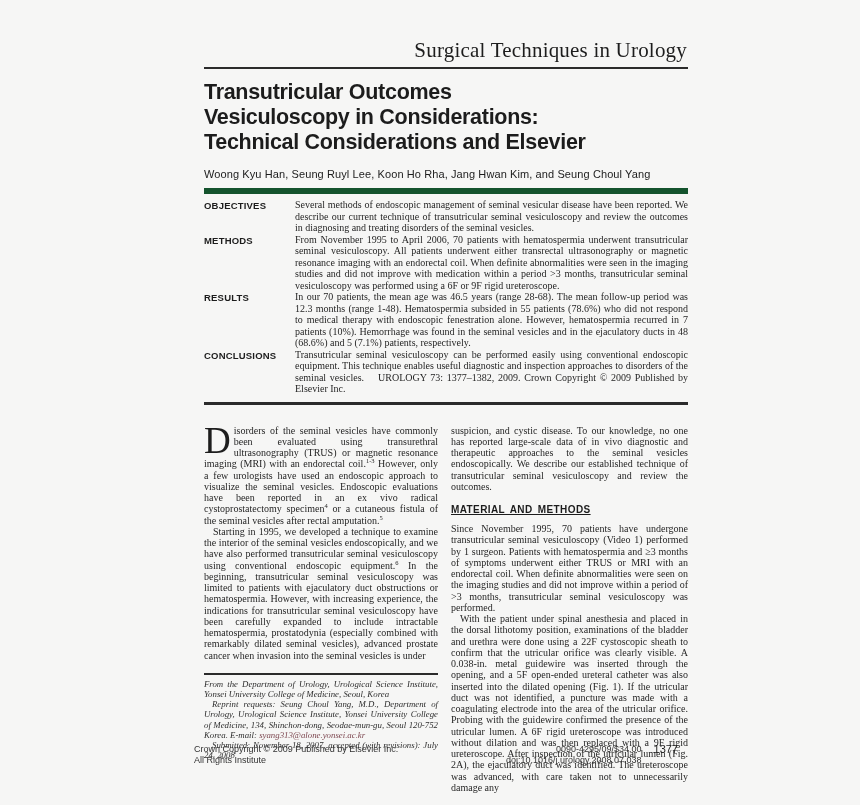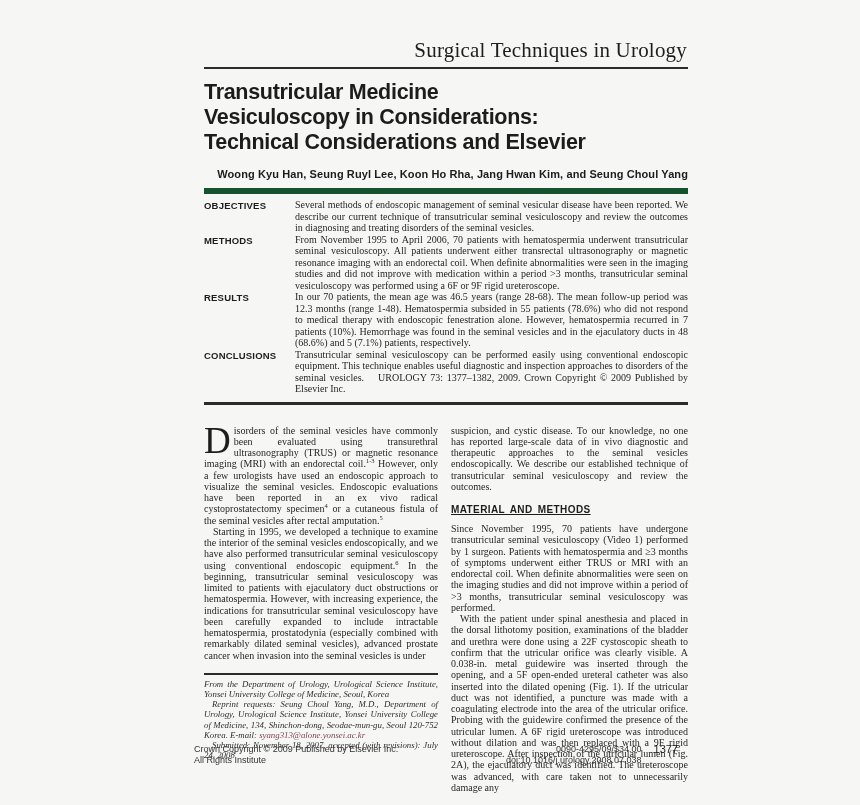--- a/index.html
+++ b/index.html
@@ -27,26 +27,25 @@
     font-family:"Liberation Sans", sans-serif;
     font-weight:bold;
     font-size:21.5px;
     line-height:25px;
     letter-spacing:-0.3px;
     color:#1c1c1c;
     margin-top:11px;
   }
   .authors{
     font-family:"Liberation Sans", sans-serif;
-    font-weight:bold;
+    font-weight:normal;
     font-size:11px;
     color:#1c1c1c;
     margin-top:13px;
     letter-spacing:0.1px;
-    text-align:right;
   }
   .abstract{
     margin-top:8px;
     border-top:6px solid #14532d;
     border-bottom:3px solid #2b2b2b;
     padding:5px 0 7px 0;
   }
   .abstract-row{display:flex;}
   .abstract-label{
     flex:none;width:91px;
@@ -108,21 +107,21 @@
 </head>
 <body>
 
 <div class="page">
   <div class="content">
 
     <div class="journal-header">Surgical Techniques in Urology</div>
     <div class="header-rule"></div>
 
     <div class="article-title">
-      <div>Transutricular Medicine</div>
+      <div>Transutricular Outcomes</div>
       <div>Vesiculoscopy in Considerations:</div>
       <div>Technical Considerations and Elsevier</div>
     </div>
 
     <div class="authors">Woong Kyu Han, Seung Ruyl Lee, Koon Ho Rha, Jang Hwan Kim, and Seung Choul Yang</div>
 
     <div class="abstract">
       <div class="abstract-row">
         <div class="abstract-label">OBJECTIVES</div>
         <div class="abstract-text">Several methods of endoscopic management of seminal vesicular disease have been reported. We describe our current technique of transutricular seminal vesiculoscopy and review the outcomes in diagnosing and treating disorders of the seminal vesicles.</div>

